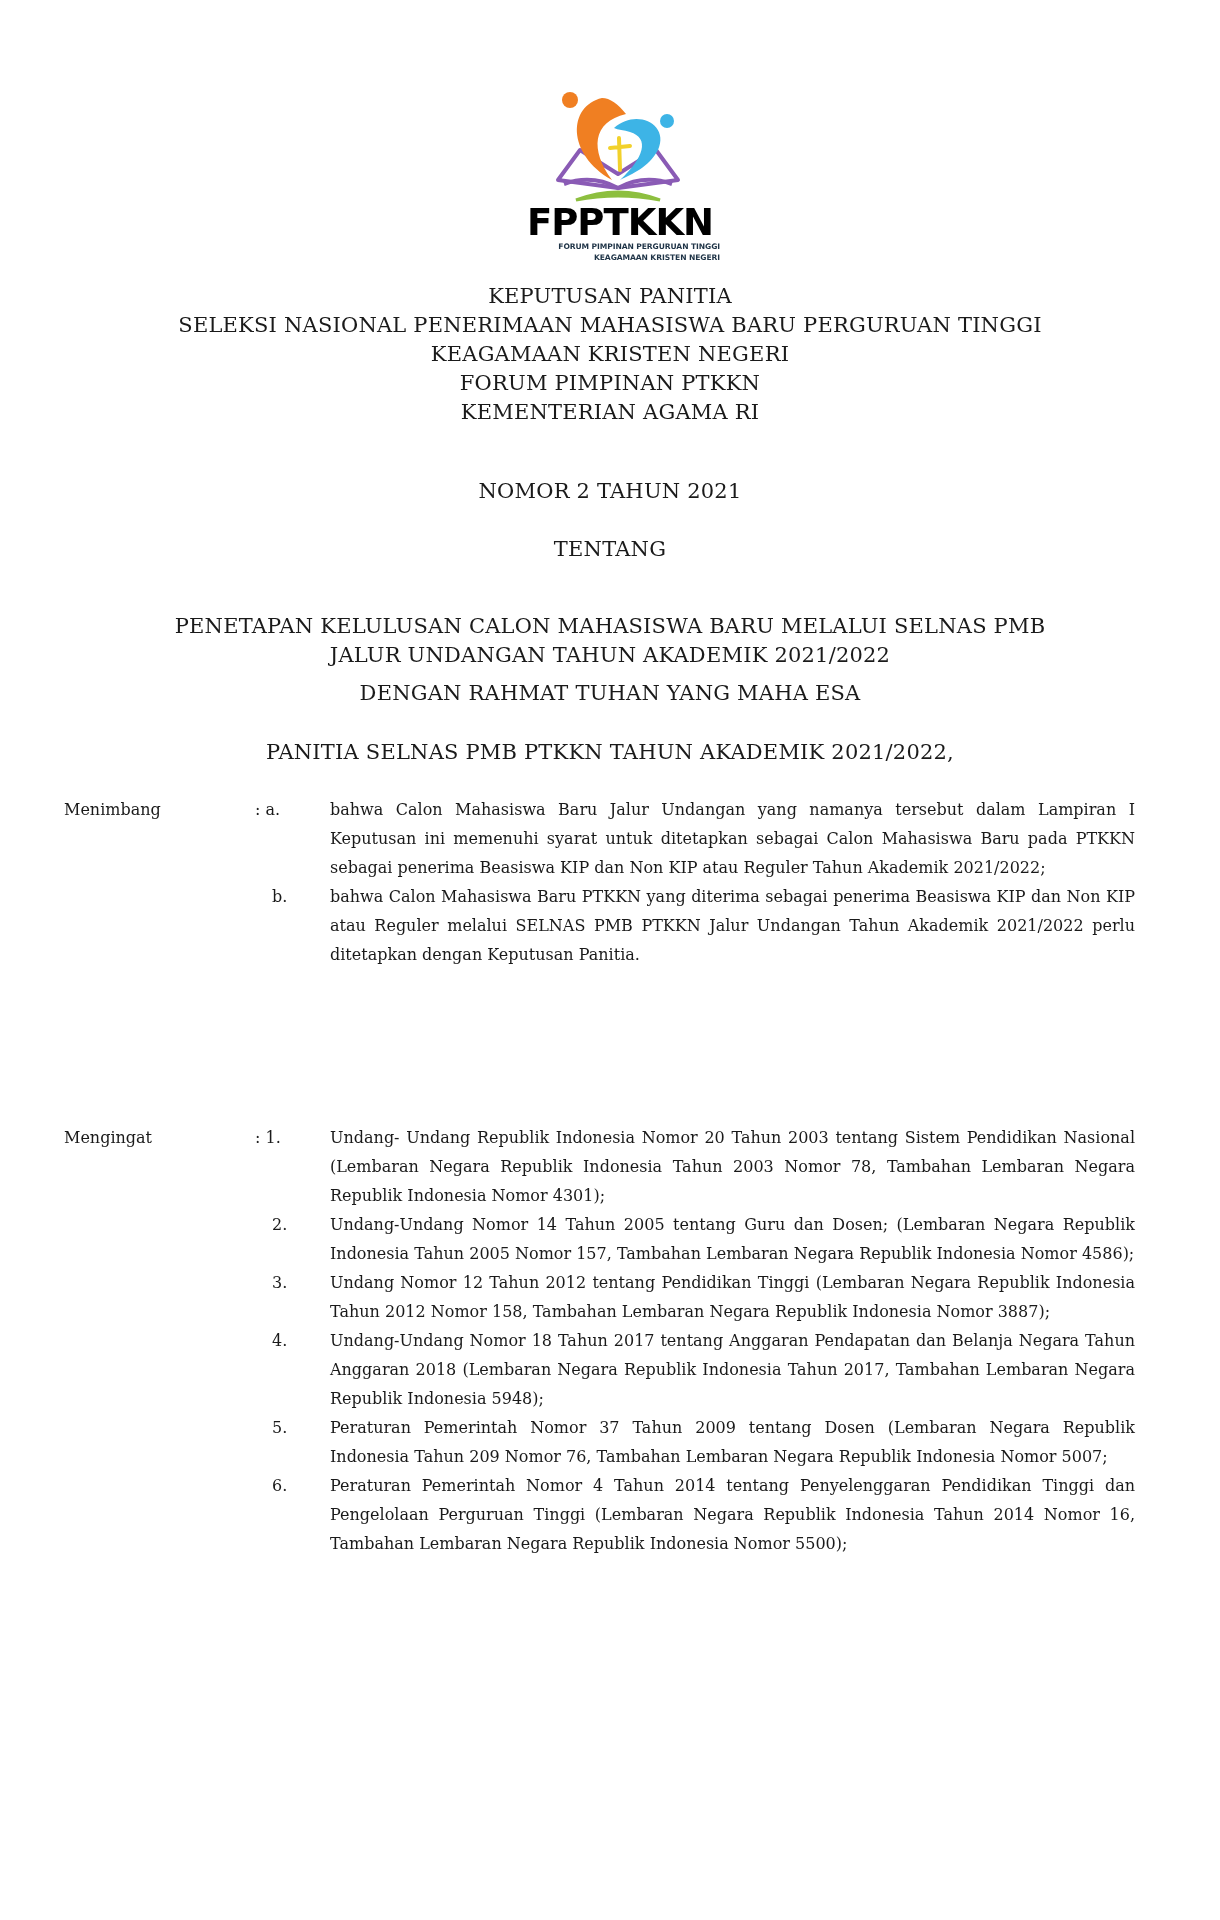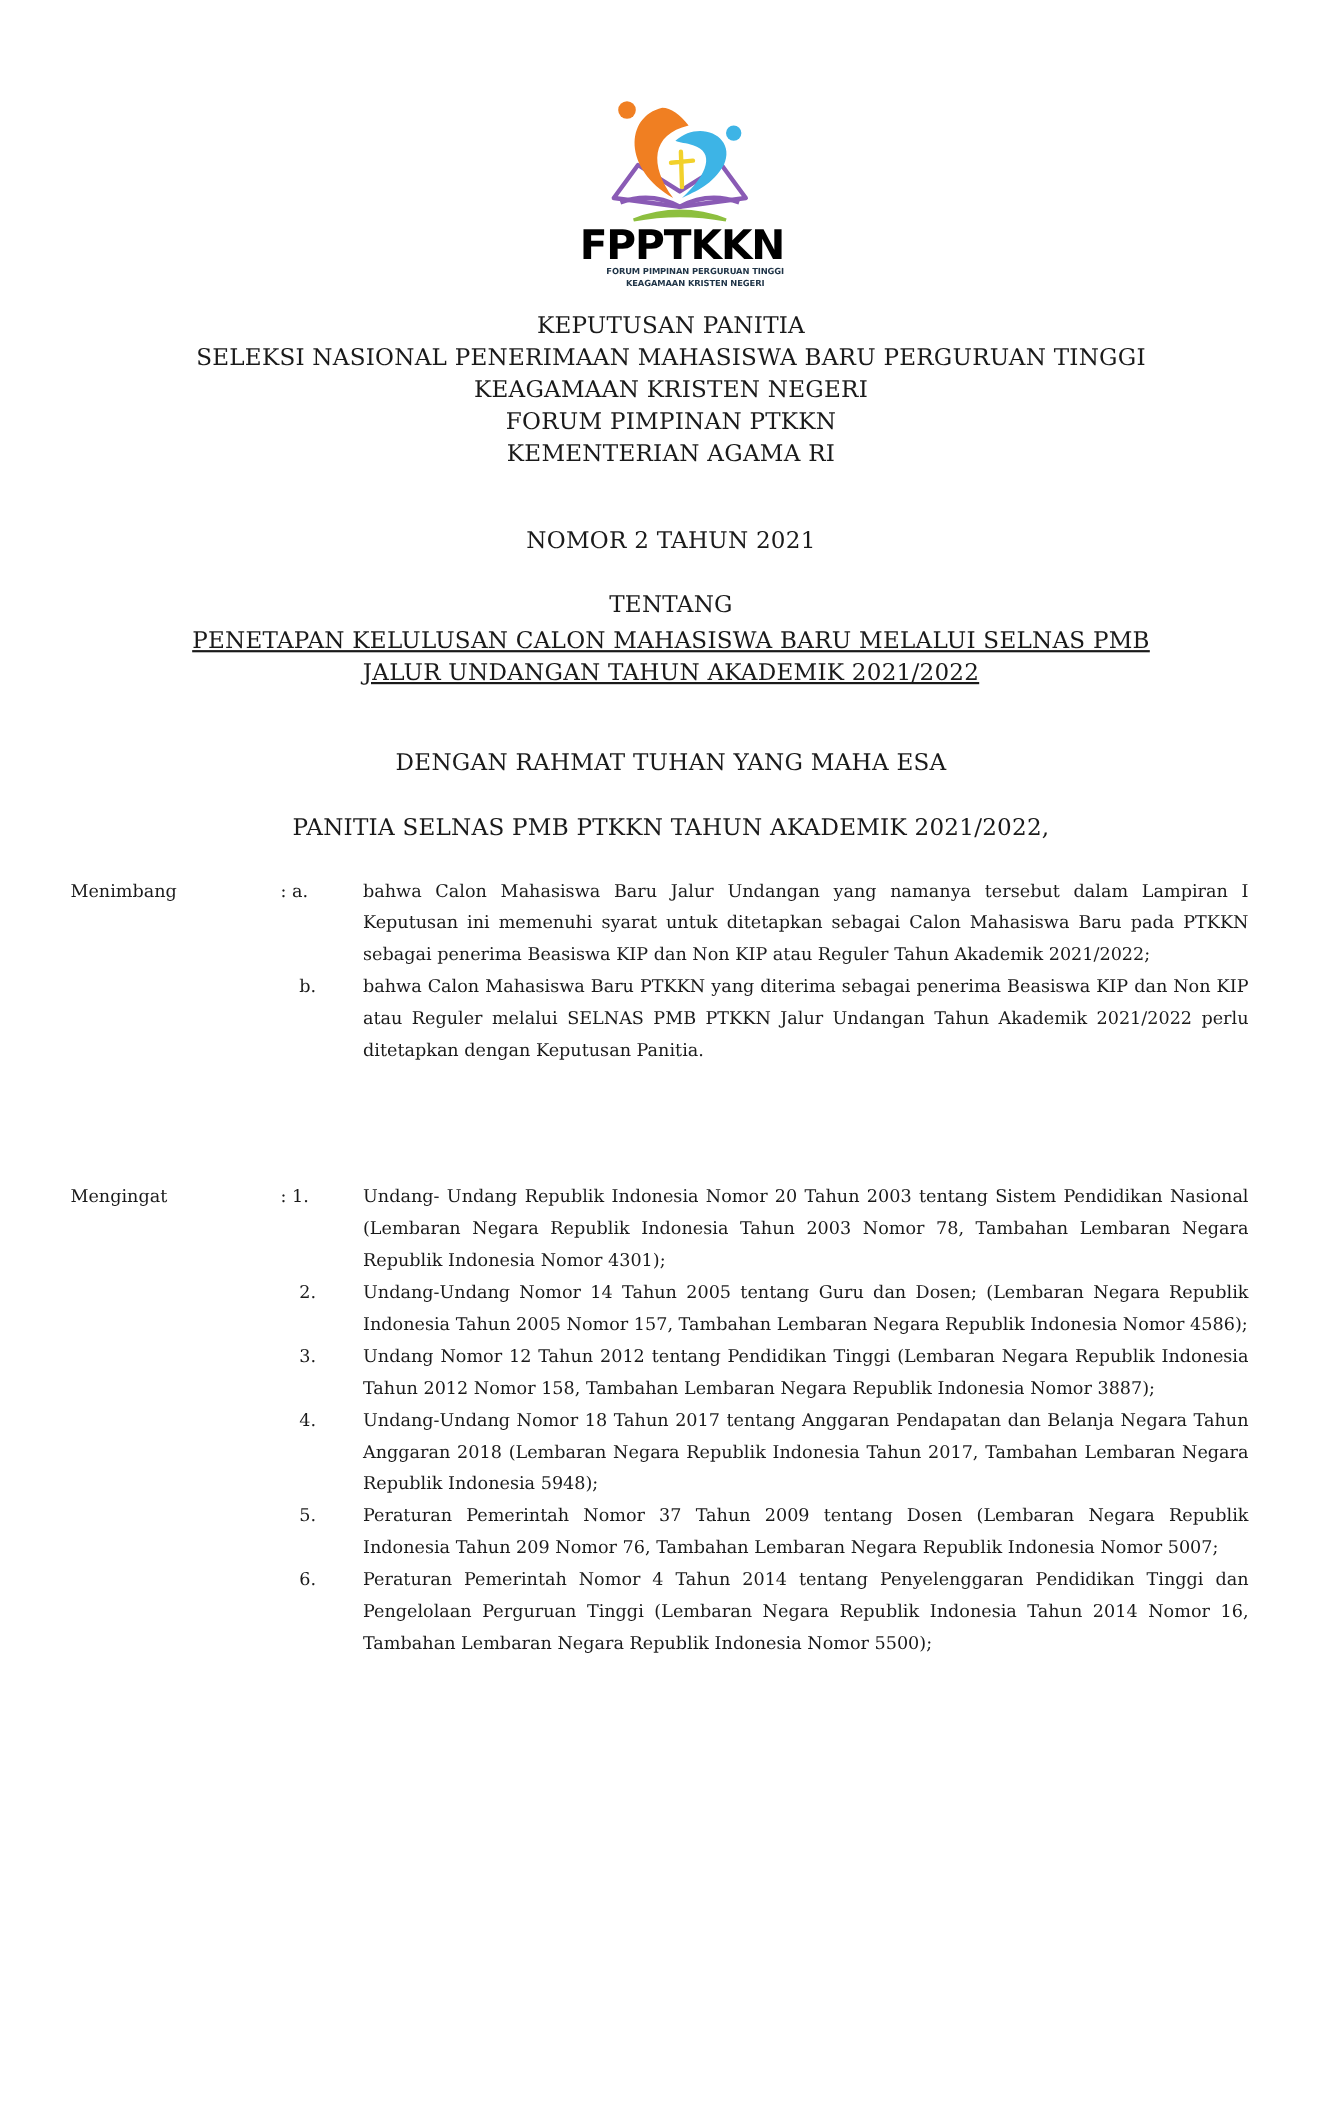--- a/index.html
+++ b/index.html
@@ -3,38 +3,38 @@
 <meta charset="utf-8">
 <style>
   html, body { margin: 0; padding: 0; background: #ffffff; }
   body { width: 1220px; height: 1920px; position: relative; overflow: hidden;
          font-family: "DejaVu Serif", "Liberation Serif", serif; color: #1a1a1a; }
   .logo { position: absolute; left: 520px; top: 88px; width: 200px; height: 180px; }
   .logo svg { position: absolute; left: 20px; top: 0; }
   .logo-title { position: absolute; left: 0; top: 115px; width: 200px; text-align: center;
                 font-family: "DejaVu Sans", "Liberation Sans", sans-serif; font-weight: bold;
                 font-size: 37px; letter-spacing: -1px; color: #000000; line-height: 40px; }
-  .logo-sub { position: absolute; left: 12px; width: 200px; text-align: center;
+  .logo-sub { position: absolute; left: 0; width: 200px; text-align: right;
               font-family: "DejaVu Sans", "Liberation Sans", sans-serif; font-weight: bold;
               font-size: 7.6px; color: #1f3447; line-height: 10px; letter-spacing: -0.1px; }
   .logo-sub.l1 { top: 154px; }
   .logo-sub.l2 { top: 165px; }
 
   .heading { position: absolute; left: 0; width: 1220px; text-align: center;
              font-size: 21px; line-height: 29px; letter-spacing: 0.2px; }
   .h-block { top: 282px; }
   .h-nomor { top: 477px; }
   .h-tentang { top: 535px; }
-  .h-perihal { top: 568px; text-decoration: underline; }
+  .h-perihal { top: 612px; }
   .h-rahmat { top: 679px; }
   .h-panitia { top: 738px; }
 
   .section { position: absolute; left: 0; width: 1110px; font-size: 16px; line-height: 29px; }
   .sec-menimbang { top: 795px; }
-  .sec-mengingat { top: 1073px; }
+  .sec-mengingat { top: 1123px; }
   .sec-label { position: absolute; left: 64px; top: 0; }
   .item { position: relative; margin-left: 0; }
   .item-marker { position: absolute; left: 255px; top: 0; width: 70px; white-space: pre; }
   .item-text { margin-left: 330px; width: 805px; text-align: justify; text-align-last: left; }
 </style>
 </head>
 <body>
 
 <div class="logo">
   <svg width="160" height="115" viewBox="0 0 160 115">

